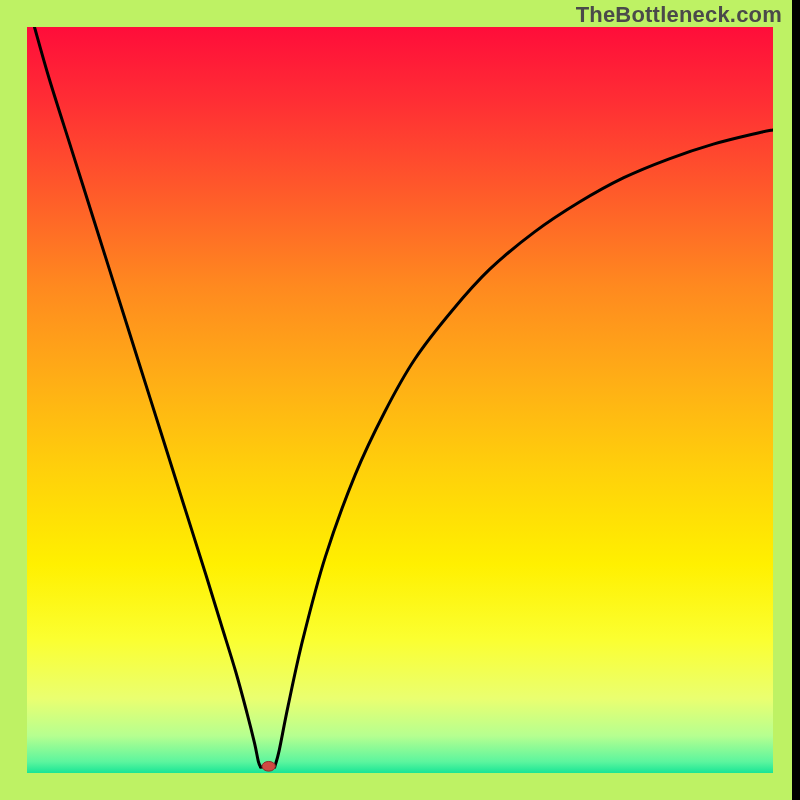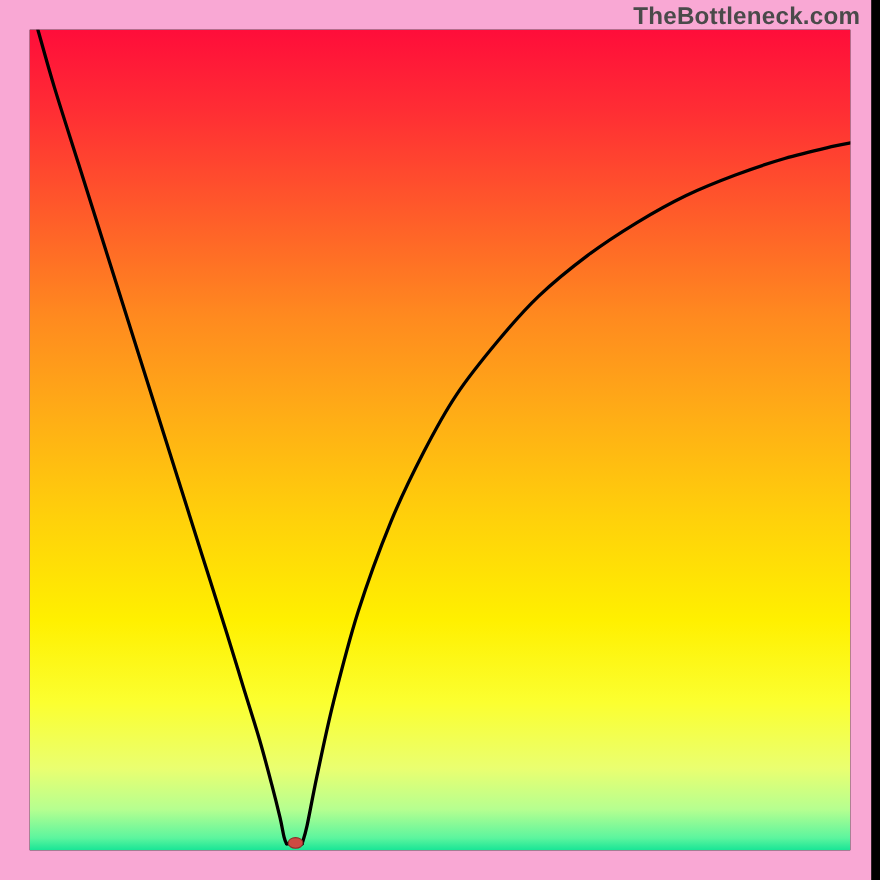--- a/index.html
+++ b/index.html
@@ -8,21 +8,21 @@
     width: 800px;
     height: 800px;
     background: #000;
     overflow: hidden;
     font-family: Arial, Helvetica, sans-serif;
   }
   .frame {
     position: relative;
     width: 792px;
     height: 800px;
-    background: #f9a8d4;
+    background: #bef264;
   }
   .watermark {
     position: absolute;
     top: 2px;
     right: 10px;
     color: #4a4a4a;
     font-size: 22px;
     font-weight: 600;
     letter-spacing: 0.2px;
     z-index: 5;

